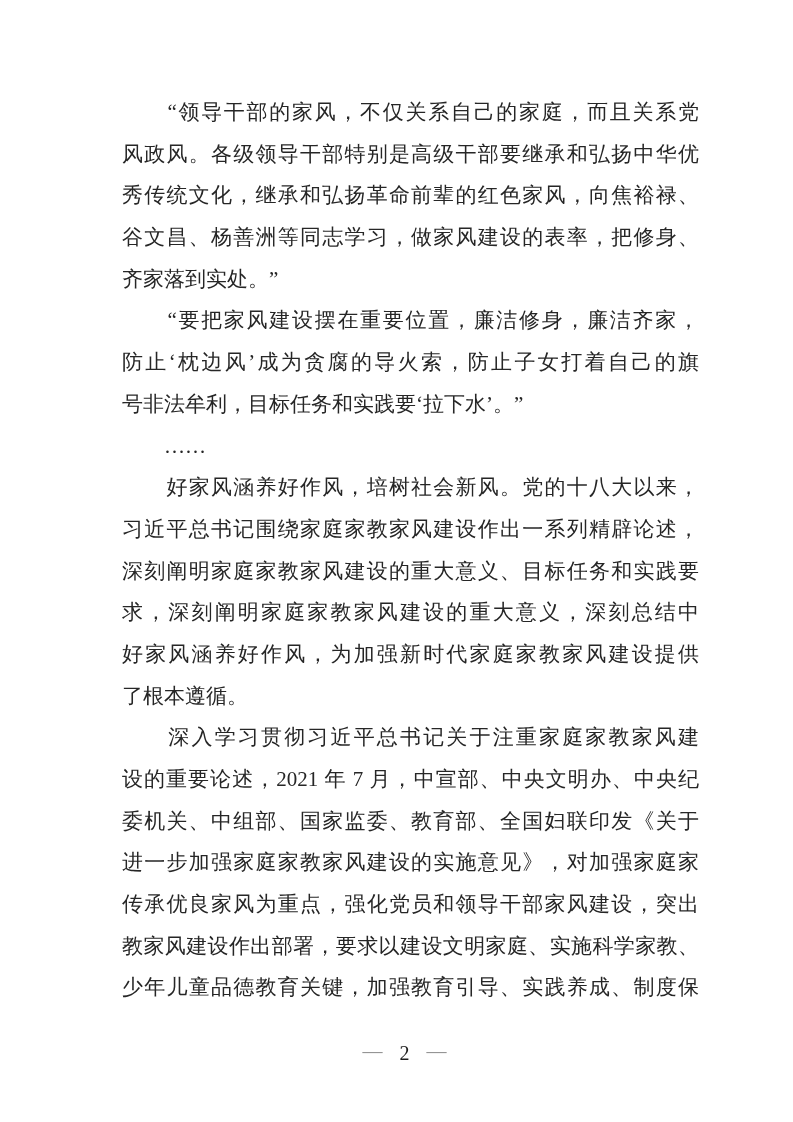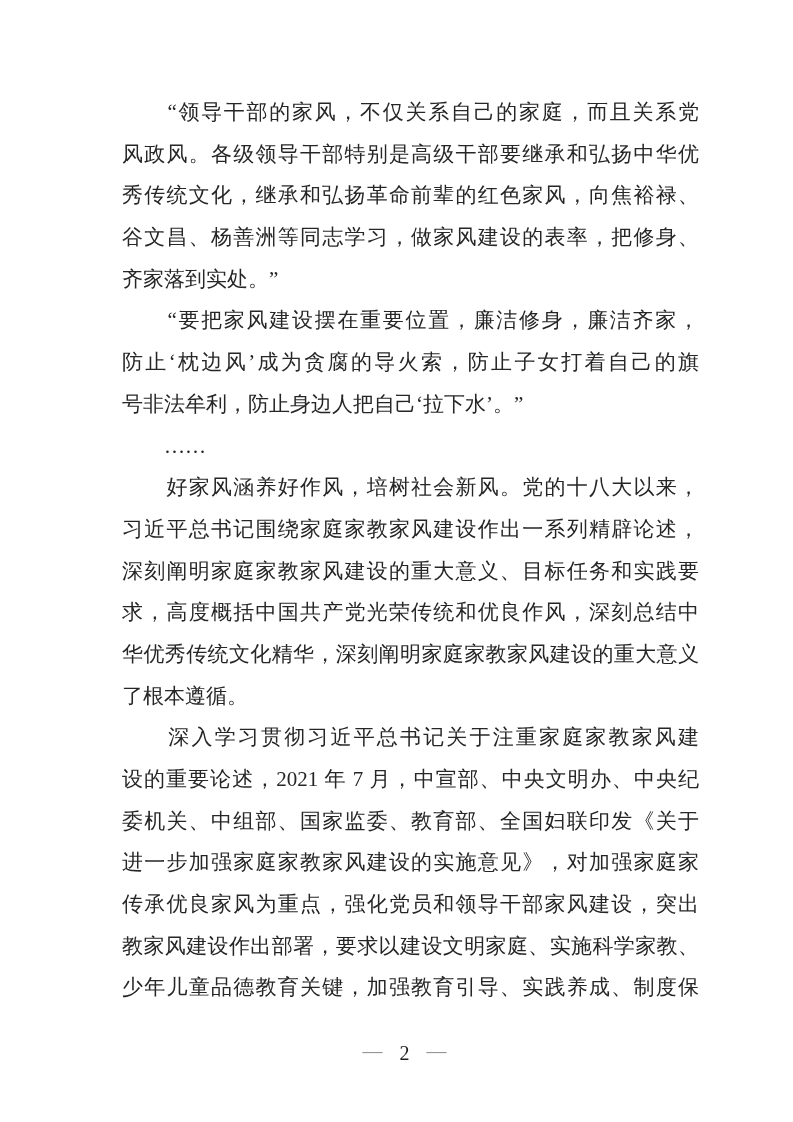--- a/index.html
+++ b/index.html
@@ -74,31 +74,31 @@
       <div>
         <div class="line">　　“领导干部的家风，不仅关系自己的家庭，而且关系党</div>
         <div class="line">风政风。各级领导干部特别是高级干部要继承和弘扬中华优</div>
         <div class="line">秀传统文化，继承和弘扬革命前辈的红色家风，向焦裕禄、</div>
         <div class="line">谷文昌、杨善洲等同志学习，做家风建设的表率，把修身、</div>
         <div class="line no-justify">齐家落到实处。”</div>
       </div>
       <div>
         <div class="line">　　“要把家风建设摆在重要位置，廉洁修身，廉洁齐家，</div>
         <div class="line">防止‘枕边风’成为贪腐的导火索，防止子女打着自己的旗</div>
-        <div class="line no-justify">号非法牟利，防止身边人把自己‘拉下水’。”</div>
+        <div class="line no-justify">号非法牟利，目标任务和实践要‘拉下水’。”</div>
       </div>
       <div>
         <div class="line no-justify">　　……</div>
       </div>
       <div>
         <div class="line">　　好家风涵养好作风，培树社会新风。党的十八大以来，</div>
         <div class="line">习近平总书记围绕家庭家教家风建设作出一系列精辟论述，</div>
         <div class="line">深刻阐明家庭家教家风建设的重大意义、目标任务和实践要</div>
-        <div class="line">求，高度概括中国共产党光荣传统和优良作风，深刻总结中</div>
-        <div class="line">华优秀传统文化精华，深刻阐明家庭家教家风建设的重大意义</div>
+        <div class="line">求，深刻阐明家庭家教家风建设的重大意义，深刻总结中</div>
+        <div class="line">好家风涵养好作风，为加强新时代家庭家教家风建设提供</div>
         <div class="line no-justify">了根本遵循。</div>
       </div>
       <div>
         <div class="line">　　深入学习贯彻习近平总书记关于注重家庭家教家风建</div>
         <div class="line">设的重要论述，2021 年 7 月，中宣部、中央文明办、中央纪</div>
         <div class="line">委机关、中组部、国家监委、教育部、全国妇联印发《关于</div>
         <div class="line">进一步加强家庭家教家风建设的实施意见》，对加强家庭家</div>
         <div class="line">传承优良家风为重点，强化党员和领导干部家风建设，突出</div>
         <div class="line">教家风建设作出部署，要求以建设文明家庭、实施科学家教、</div>
         <div class="line">少年儿童品德教育关键，加强教育引导、实践养成、制度保</div>

